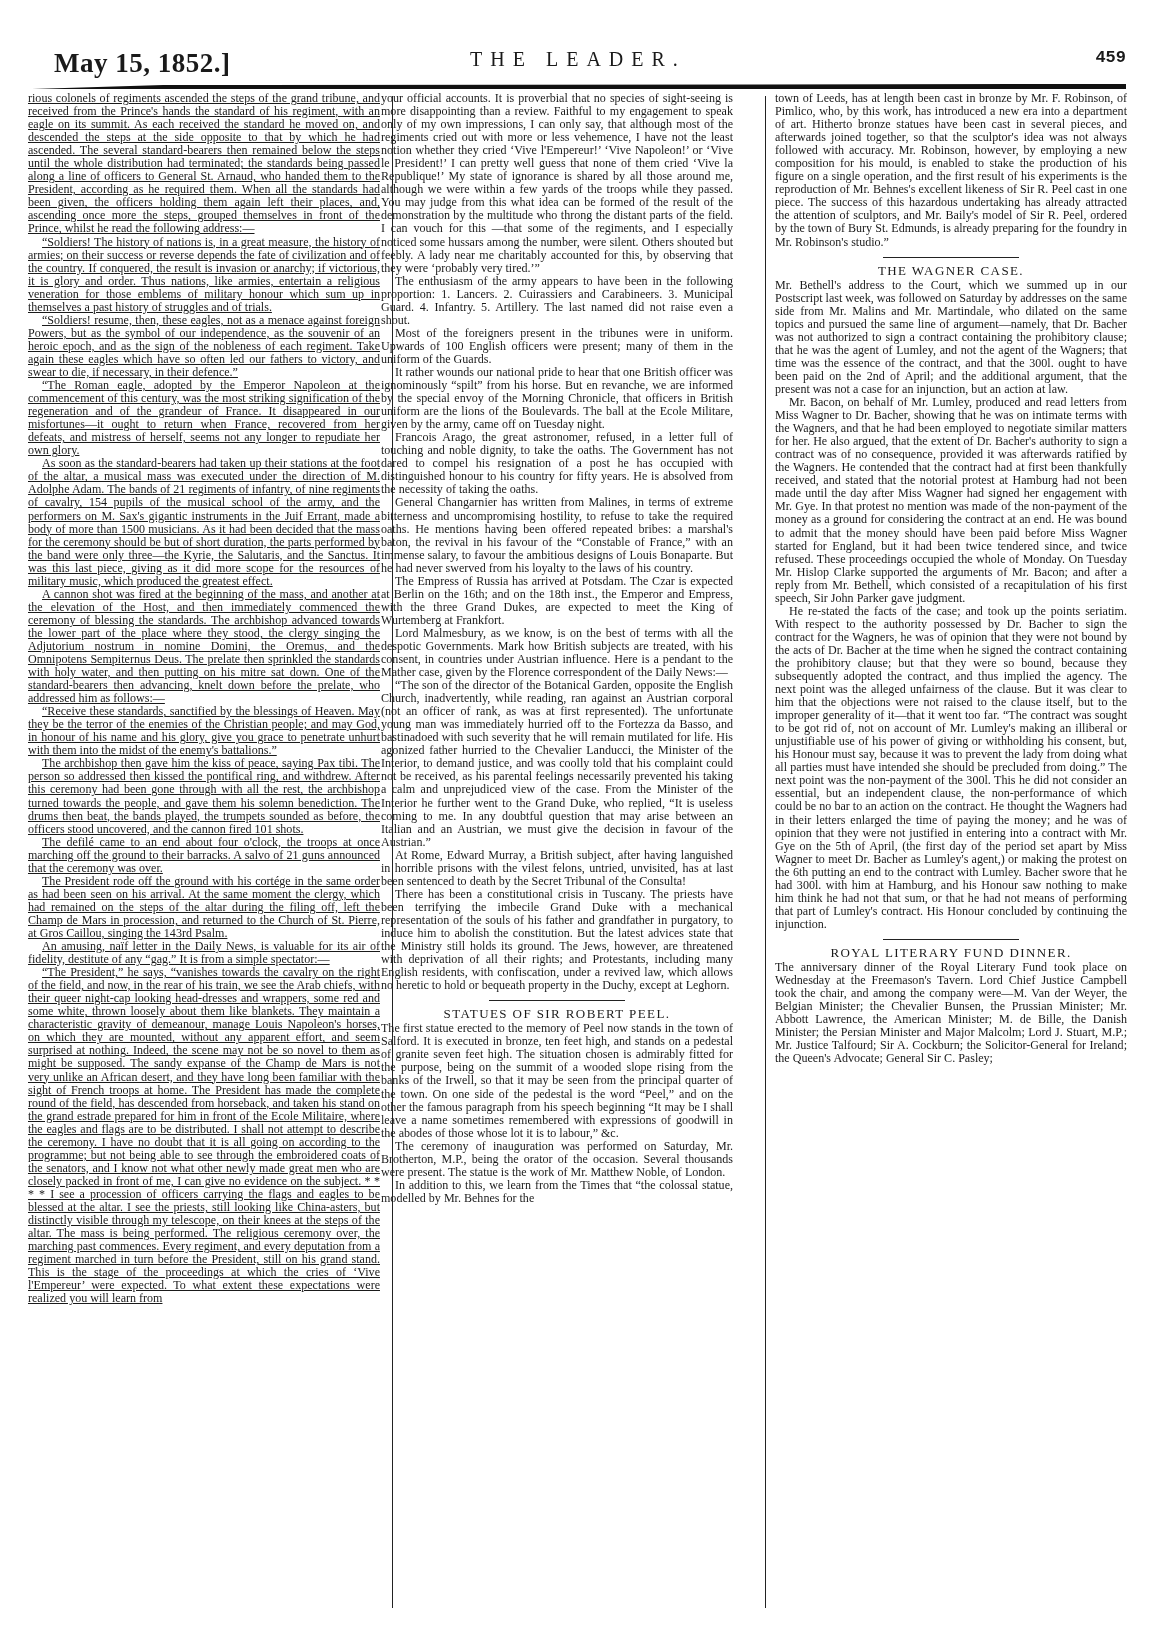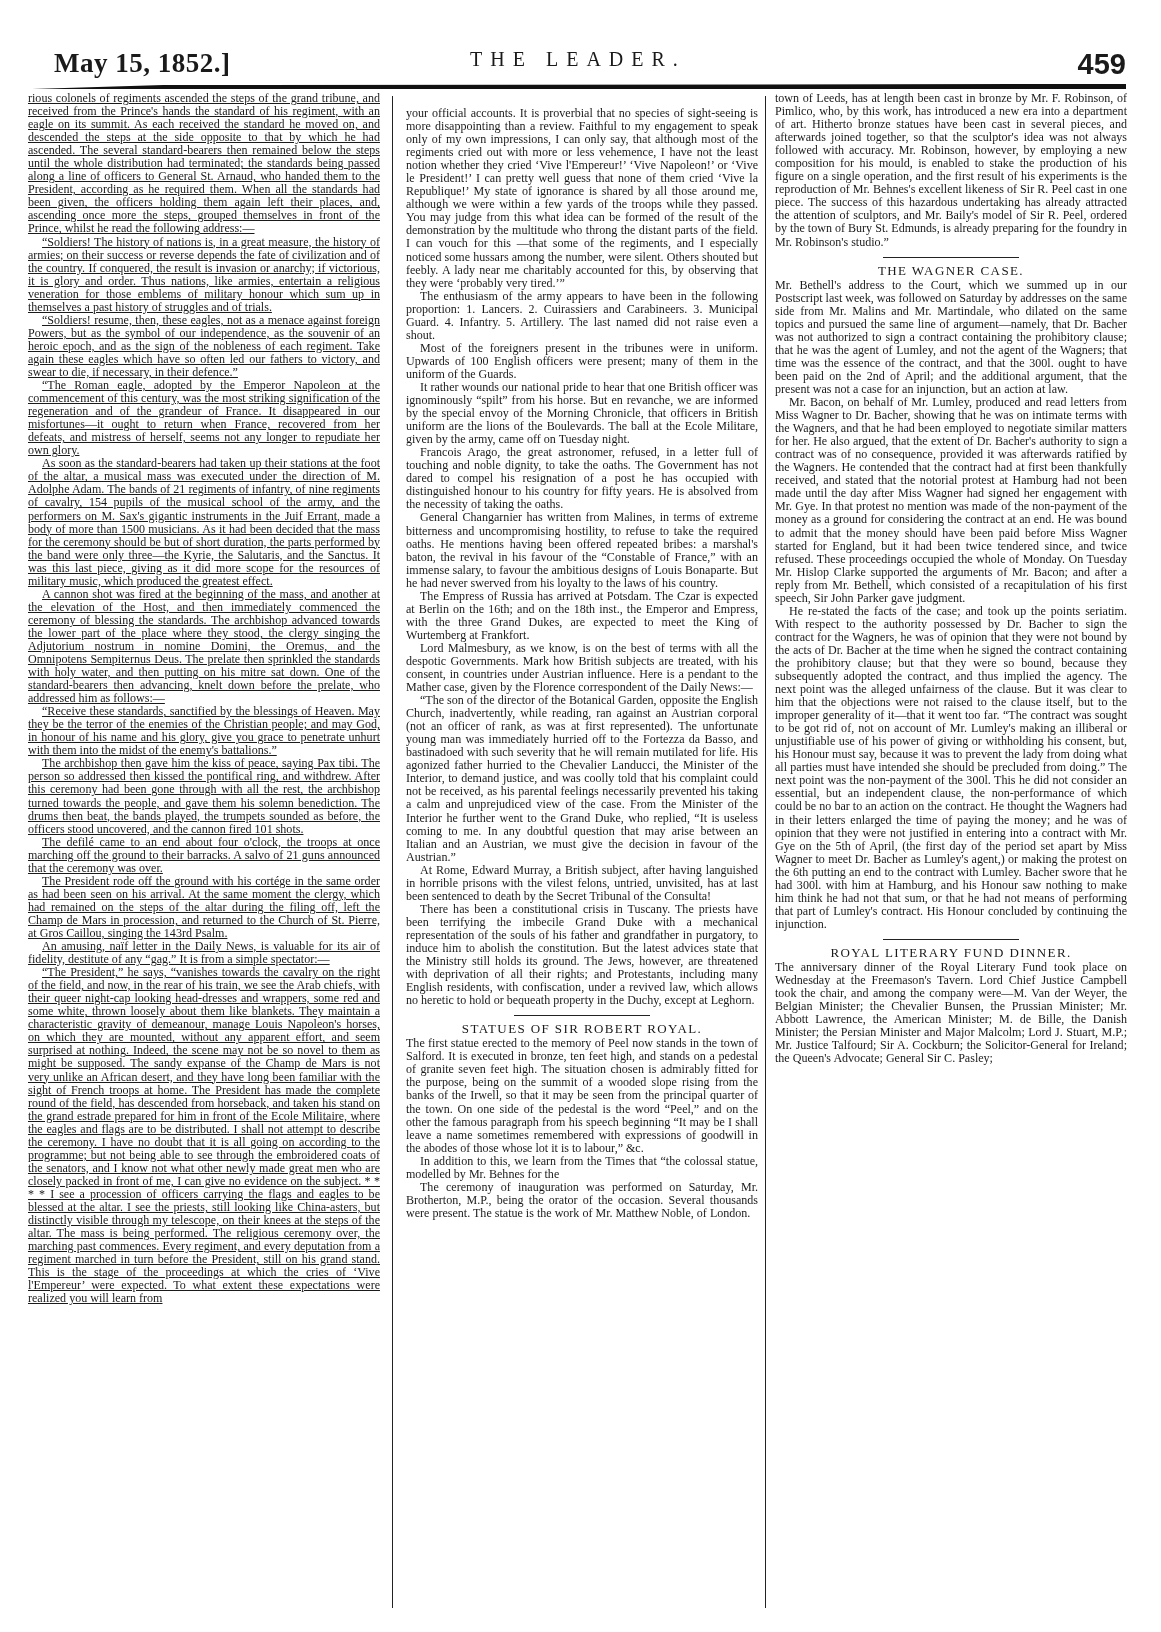--- a/index.html
+++ b/index.html
@@ -15,38 +15,38 @@
     position: absolute; left: 24px; top: 0;
     font-family: "Liberation Serif", serif; font-size: 27px; font-weight: bold;
     letter-spacing: 0.5px;
   }
   .mh-title {
     position: absolute; left: 0; right: 0; top: 0; text-align: center;
     font-family: "Liberation Serif", serif; font-size: 20px; letter-spacing: 8px;
   }
   .mh-page {
     position: absolute; right: 0; top: 0;
-    font-family: Liberation Sans, sans-serif; font-size: 29px; font-weight: bold;
+    font-family: Liberation Mono, monospace; font-size: 17px; font-weight: bold;
   }
   .mh-rule {
     position: absolute; left: 32px; right: 35px; top: 84px; height: 5px;
     background: #111;
     clip-path: polygon(0 100%, 12% 20%, 100% 0, 100% 100%);
   }
   .columns {
     position: absolute; top: 92px; left: 28px; width: 1110px; height: 1520px;
   }
   .col {
     position: absolute; top: 0; width: 352px;
     font-family: "Liberation Serif", serif;
     font-size: 12.05px; line-height: 13.05px;
     text-align: justify; hyphens: auto;
   }
   .col1 { left: 0; text-decoration: underline; }
-  .col2 { left: 378px; margin-top: 15px; }
+  .col2 { left: 353px; }
   .col3 { left: 747px; }
   .vrule {
     position: absolute; top: 4px; width: 1px; background: #222;
   }
   .vr1 { left: 364px; height: 1512px; }
   .vr2 { left: 737px; height: 1512px; }
   .col p { margin: 0; text-indent: 14px; }
   .col p.noindent { text-indent: 0; }
   .col h2 {
     margin: 4px 0 2px 0; text-align: center; font-weight: normal;
@@ -91,24 +91,24 @@
     <p>Most of the foreigners present in the tribunes were in uniform. Upwards of 100 English officers were present; many of them in the uniform of the Guards.</p>
     <p>It rather wounds our national pride to hear that one British officer was ignominously “spilt” from his horse. But en revanche, we are informed by the special envoy of the Morning Chronicle, that officers in British uniform are the lions of the Boulevards. The ball at the Ecole Militare, given by the army, came off on Tuesday night.</p>
     <p>Francois Arago, the great astronomer, refused, in a letter full of touching and noble dignity, to take the oaths. The Government has not dared to compel his resignation of a post he has occupied with distinguished honour to his country for fifty years. He is absolved from the necessity of taking the oaths.</p>
     <p>General Changarnier has written from Malines, in terms of extreme bitterness and uncompromising hostility, to refuse to take the required oaths. He mentions having been offered repeated bribes: a marshal's baton, the revival in his favour of the “Constable of France,” with an immense salary, to favour the ambitious designs of Louis Bonaparte. But he had never swerved from his loyalty to the laws of his country.</p>
     <p>The Empress of Russia has arrived at Potsdam. The Czar is expected at Berlin on the 16th; and on the 18th inst., the Emperor and Empress, with the three Grand Dukes, are expected to meet the King of Wurtemberg at Frankfort.</p>
     <p>Lord Malmesbury, as we know, is on the best of terms with all the despotic Governments. Mark how British subjects are treated, with his consent, in countries under Austrian influence. Here is a pendant to the Mather case, given by the Florence correspondent of the Daily News:—</p>
     <p>“The son of the director of the Botanical Garden, opposite the English Church, inadvertently, while reading, ran against an Austrian corporal (not an officer of rank, as was at first represented). The unfortunate young man was immediately hurried off to the Fortezza da Basso, and bastinadoed with such severity that he will remain mutilated for life. His agonized father hurried to the Chevalier Landucci, the Minister of the Interior, to demand justice, and was coolly told that his complaint could not be received, as his parental feelings necessarily prevented his taking a calm and unprejudiced view of the case. From the Minister of the Interior he further went to the Grand Duke, who replied, “It is useless coming to me. In any doubtful question that may arise between an Italian and an Austrian, we must give the decision in favour of the Austrian.”</p>
     <p>At Rome, Edward Murray, a British subject, after having languished in horrible prisons with the vilest felons, untried, unvisited, has at last been sentenced to death by the Secret Tribunal of the Consulta!</p>
     <p>There has been a constitutional crisis in Tuscany. The priests have been terrifying the imbecile Grand Duke with a mechanical representation of the souls of his father and grandfather in purgatory, to induce him to abolish the constitution. But the latest advices state that the Ministry still holds its ground. The Jews, however, are threatened with deprivation of all their rights; and Protestants, including many English residents, with confiscation, under a revived law, which allows no heretic to hold or bequeath property in the Duchy, except at Leghorn.</p>
     <hr class="short">
-    <h2>STATUES OF SIR ROBERT ROYAL.</h2>
+    <h2>STATUES OF SIR ROBERT PEEL.</h2>
     <p class="noindent">The first statue erected to the memory of Peel now stands in the town of Salford. It is executed in bronze, ten feet high, and stands on a pedestal of granite seven feet high. The situation chosen is admirably fitted for the purpose, being on the summit of a wooded slope rising from the banks of the Irwell, so that it may be seen from the principal quarter of the town. On one side of the pedestal is the word “Peel,” and on the other the famous paragraph from his speech beginning “It may be I shall leave a name sometimes remembered with expressions of goodwill in the abodes of those whose lot it is to labour,” &amp;c.</p>
+    <p>The ceremony of inauguration was performed on Saturday, Mr. Brotherton, M.P., being the orator of the occasion. Several thousands were present. The statue is the work of Mr. Matthew Noble, of London.</p>
     <p>In addition to this, we learn from the Times that “the colossal statue, modelled by Mr. Behnes for the</p>
-    <p>The ceremony of inauguration was performed on Saturday, Mr. Brotherton, M.P., being the orator of the occasion. Several thousands were present. The statue is the work of Mr. Matthew Noble, of London.</p>
   </div>
 
   <div class="col col3">
     <p class="noindent">town of Leeds, has at length been cast in bronze by Mr. F. Robinson, of Pimlico, who, by this work, has introduced a new era into a department of art. Hitherto bronze statues have been cast in several pieces, and afterwards joined together, so that the sculptor's idea was not always followed with accuracy. Mr. Robinson, however, by employing a new composition for his mould, is enabled to stake the production of his figure on a single operation, and the first result of his experiments is the reproduction of Mr. Behnes's excellent likeness of Sir R. Peel cast in one piece. The success of this hazardous undertaking has already attracted the attention of sculptors, and Mr. Baily's model of Sir R. Peel, ordered by the town of Bury St. Edmunds, is already preparing for the foundry in Mr. Robinson's studio.”</p>
     <hr class="short">
     <h2>THE WAGNER CASE.</h2>
     <p class="noindent">Mr. Bethell's address to the Court, which we summed up in our Postscript last week, was followed on Saturday by addresses on the same side from Mr. Malins and Mr. Martindale, who dilated on the same topics and pursued the same line of argument—namely, that Dr. Bacher was not authorized to sign a contract containing the prohibitory clause; that he was the agent of Lumley, and not the agent of the Wagners; that time was the essence of the contract, and that the 300l. ought to have been paid on the 2nd of April; and the additional argument, that the present was not a case for an injunction, but an action at law.</p>
     <p>Mr. Bacon, on behalf of Mr. Lumley, produced and read letters from Miss Wagner to Dr. Bacher, showing that he was on intimate terms with the Wagners, and that he had been employed to negotiate similar matters for her. He also argued, that the extent of Dr. Bacher's authority to sign a contract was of no consequence, provided it was afterwards ratified by the Wagners. He contended that the contract had at first been thankfully received, and stated that the notorial protest at Hamburg had not been made until the day after Miss Wagner had signed her engagement with Mr. Gye. In that protest no mention was made of the non-payment of the money as a ground for considering the contract at an end. He was bound to admit that the money should have been paid before Miss Wagner started for England, but it had been twice tendered since, and twice refused. These proceedings occupied the whole of Monday. On Tuesday Mr. Hislop Clarke supported the arguments of Mr. Bacon; and after a reply from Mr. Bethell, which consisted of a recapitulation of his first speech, Sir John Parker gave judgment.</p>
     <p>He re-stated the facts of the case; and took up the points seriatim. With respect to the authority possessed by Dr. Bacher to sign the contract for the Wagners, he was of opinion that they were not bound by the acts of Dr. Bacher at the time when he signed the contract containing the prohibitory clause; but that they were so bound, because they subsequently adopted the contract, and thus implied the agency. The next point was the alleged unfairness of the clause. But it was clear to him that the objections were not raised to the clause itself, but to the improper generality of it—that it went too far. “The contract was sought to be got rid of, not on account of Mr. Lumley's making an illiberal or unjustifiable use of his power of giving or withholding his consent, but, his Honour must say, because it was to prevent the lady from doing what all parties must have intended she should be precluded from doing.” The next point was the non-payment of the 300l. This he did not consider an essential, but an independent clause, the non-performance of which could be no bar to an action on the contract. He thought the Wagners had in their letters enlarged the time of paying the money; and he was of opinion that they were not justified in entering into a contract with Mr. Gye on the 5th of April, (the first day of the period set apart by Miss Wagner to meet Dr. Bacher as Lumley's agent,) or making the protest on the 6th putting an end to the contract with Lumley. Bacher swore that he had 300l. with him at Hamburg, and his Honour saw nothing to make him think he had not that sum, or that he had not means of performing that part of Lumley's contract. His Honour concluded by continuing the injunction.</p>
     <hr class="short">

